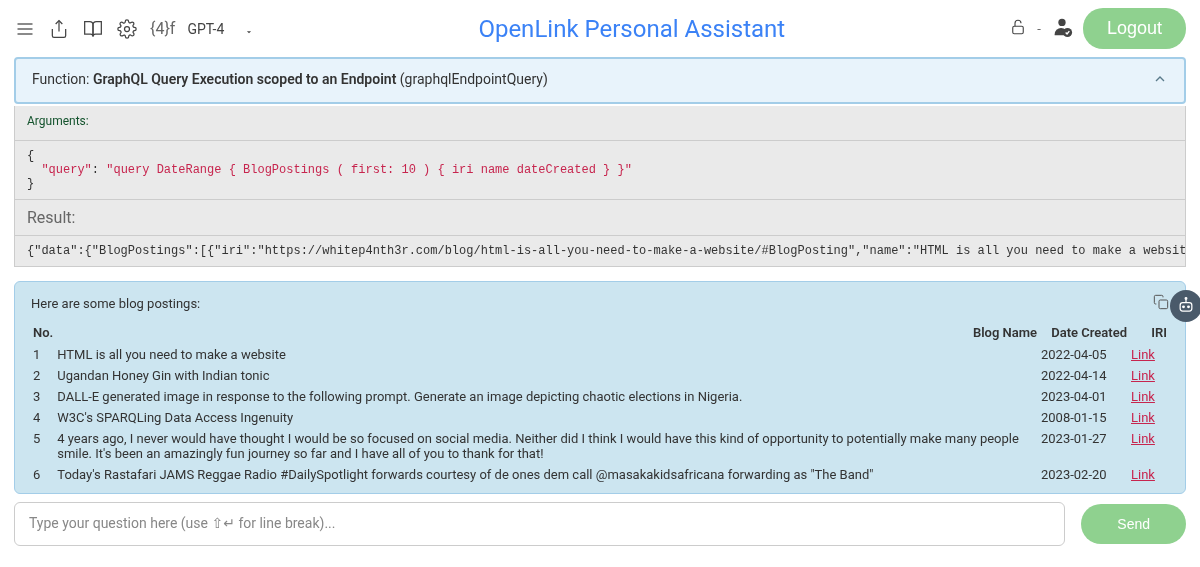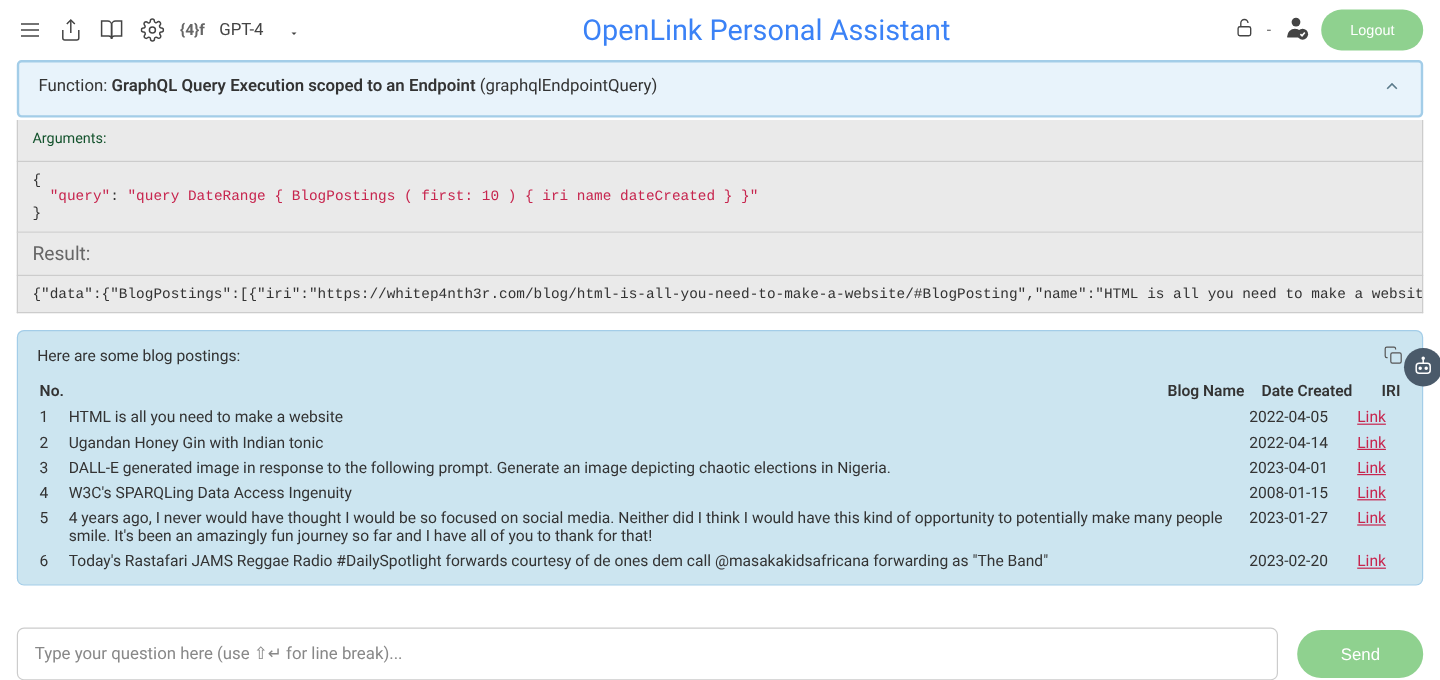--- a/index.html
+++ b/index.html
@@ -1,25 +1,25 @@
 <!DOCTYPE html>
 <html><head>
 <meta charset="utf-8">
 <style>
 *{box-sizing:border-box;margin:0;padding:0}
 body{font-family:-apple-system,BlinkMacSystemFont,"Segoe UI",Roboto,sans-serif;font-size:13px;color:#333;background:#fff;width:1200px;height:567px;overflow:hidden}
 .header{display:flex;align-items:center;padding:8px 14px;gap:12px}
 .header-left{display:flex;align-items:center;gap:12px}
 .icon-btn{width:22px;height:22px;display:flex;align-items:center;justify-content:center;color:#444;cursor:pointer}
 .icon-btn svg{width:20px;height:20px;stroke:currentColor;fill:none;stroke-width:1.5}
-.model-badge{font-size:13px;color:#666;font-weight:700}
+.model-badge{font-size:16px;color:#666;font-weight:400}
 .model-name{font-size:14px;color:#444;display:flex;align-items:flex-end;gap:20px}
 .header-title{flex:1;text-align:center;font-size:24px;color:#3b82f6;font-weight:400}
 .header-right{display:flex;align-items:center;gap:10px}
-.logout-btn{background:#8fd18f;color:#fff;border:none;padding:10px 24px;border-radius:20px;font-size:12px;cursor:pointer}
+.logout-btn{background:#8fd18f;color:#fff;border:none;padding:10px 24px;border-radius:20px;font-size:18px;cursor:pointer}
 .lock-icon svg{width:18px;height:18px}
 .user-icon svg{width:22px;height:22px}
 .content{padding:0 14px}
 .func-card{border:2px solid #a3cde8;background:#e8f3fb;border-radius:4px;padding:12px 16px;display:flex;justify-content:space-between;margin-bottom:2px}
 .func-text{font-size:14px;color:#333}
 .func-text .bold{font-weight:600}
 .chevron-up{color:#5a7a8a}
 .args-section{background:#eaeaea;padding:8px 12px;border:1px solid #ccc;border-top:none}
 .args-label{color:#14532d;font-size:12px;margin-bottom:4px}
 .code-block{background:#eaeaea;padding:8px 12px;font-family:"Courier New",monospace;font-size:12px;border:1px solid #ccc;border-top:none;white-space:pre;overflow-x:auto}
@@ -33,21 +33,21 @@
 .copy-icon{position:absolute;top:12px;right:16px;color:#555}
 .copy-icon svg{width:16px;height:16px;stroke:currentColor;fill:none;stroke-width:1.5}
 .table{width:100%;border-collapse:collapse;font-size:13px}
 .table th{text-align:right;font-weight:600;padding:4px 2px;color:#333;vertical-align:top}
 .table td{padding:3px 2px;vertical-align:top;color:#333}
 .col-no{width:22px}
 .col-date{width:90px}
 .col-iri{width:40px}
 .link{color:#c7254e;text-decoration:underline;cursor:pointer}
 .bot-avatar{position:absolute;right:-2px;top:290px;width:32px;height:32px;background:#4a5a6a;border-radius:50%;display:flex;align-items:center;justify-content:center;color:#fff}
-.input-row{position:absolute;bottom:0;left:14px;right:14px;display:flex;gap:16px;align-items:center}
+.input-row{position:absolute;bottom:21px;left:14px;right:14px;display:flex;gap:16px;align-items:center}
 .input-box{flex:1;border:1px solid #ccc;border-radius:6px;padding:12px 14px;font-size:14px;color:#888;min-height:44px;background:#fff}
 .send-btn{background:#8fd18f;color:#fff;border:none;padding:12px 36px;border-radius:20px;font-size:14px;cursor:pointer}
 </style>
 </head>
 <body>
 
 <div class="header">
   <div class="header-left">
     <div class="icon-btn">
       <svg viewBox="0 0 24 24">

